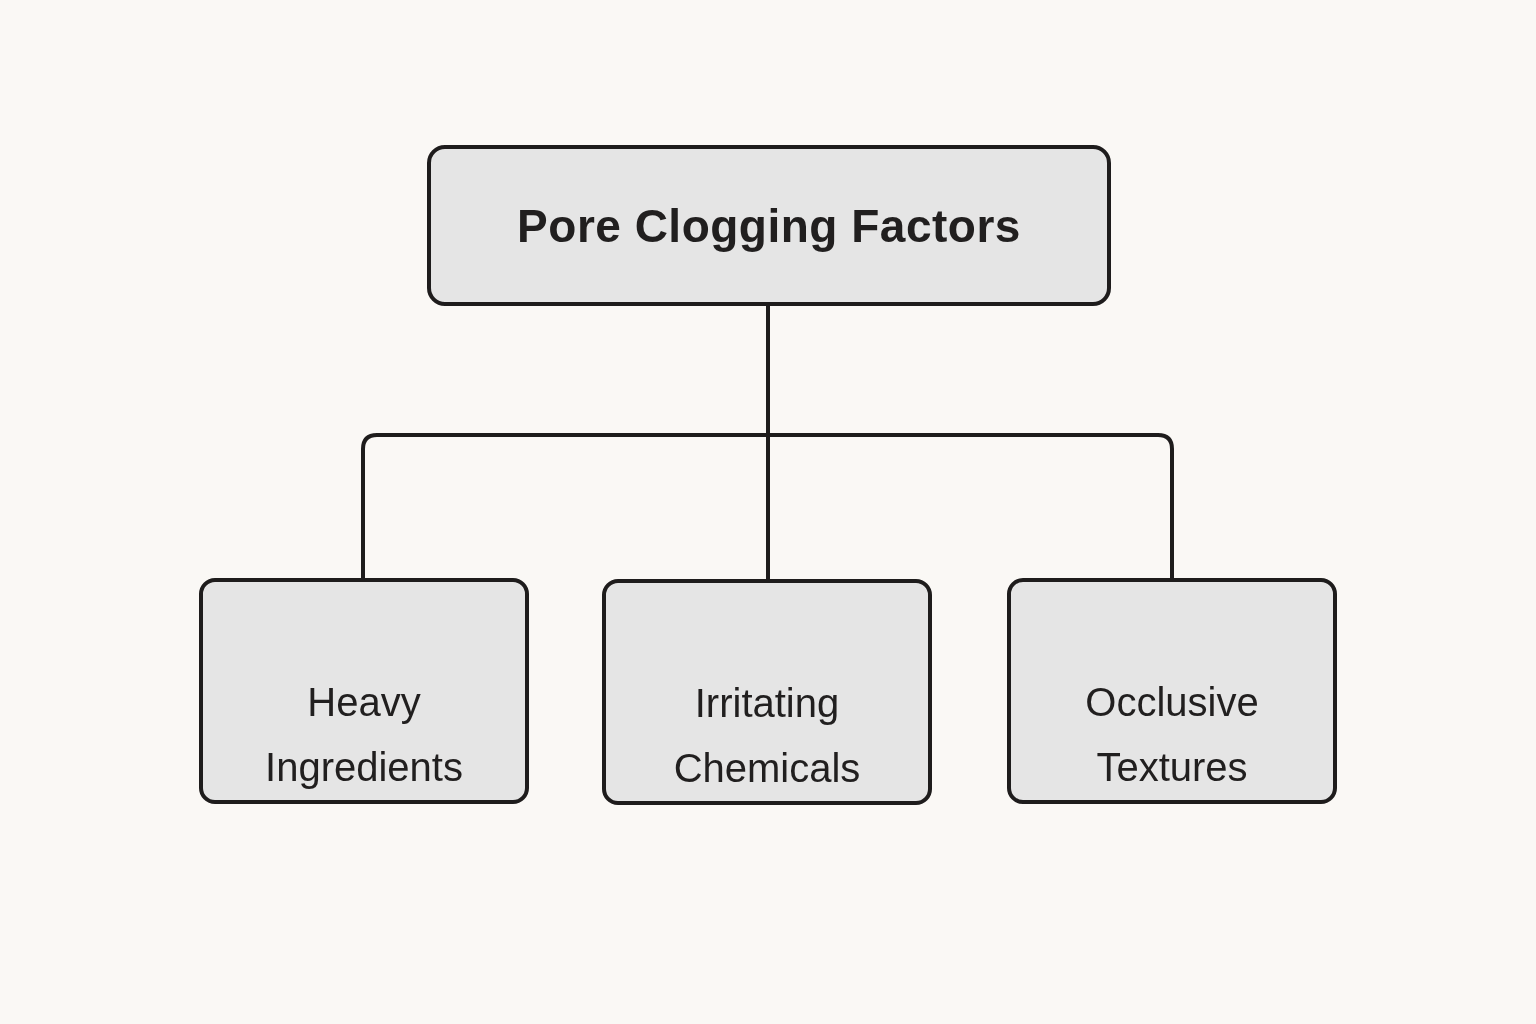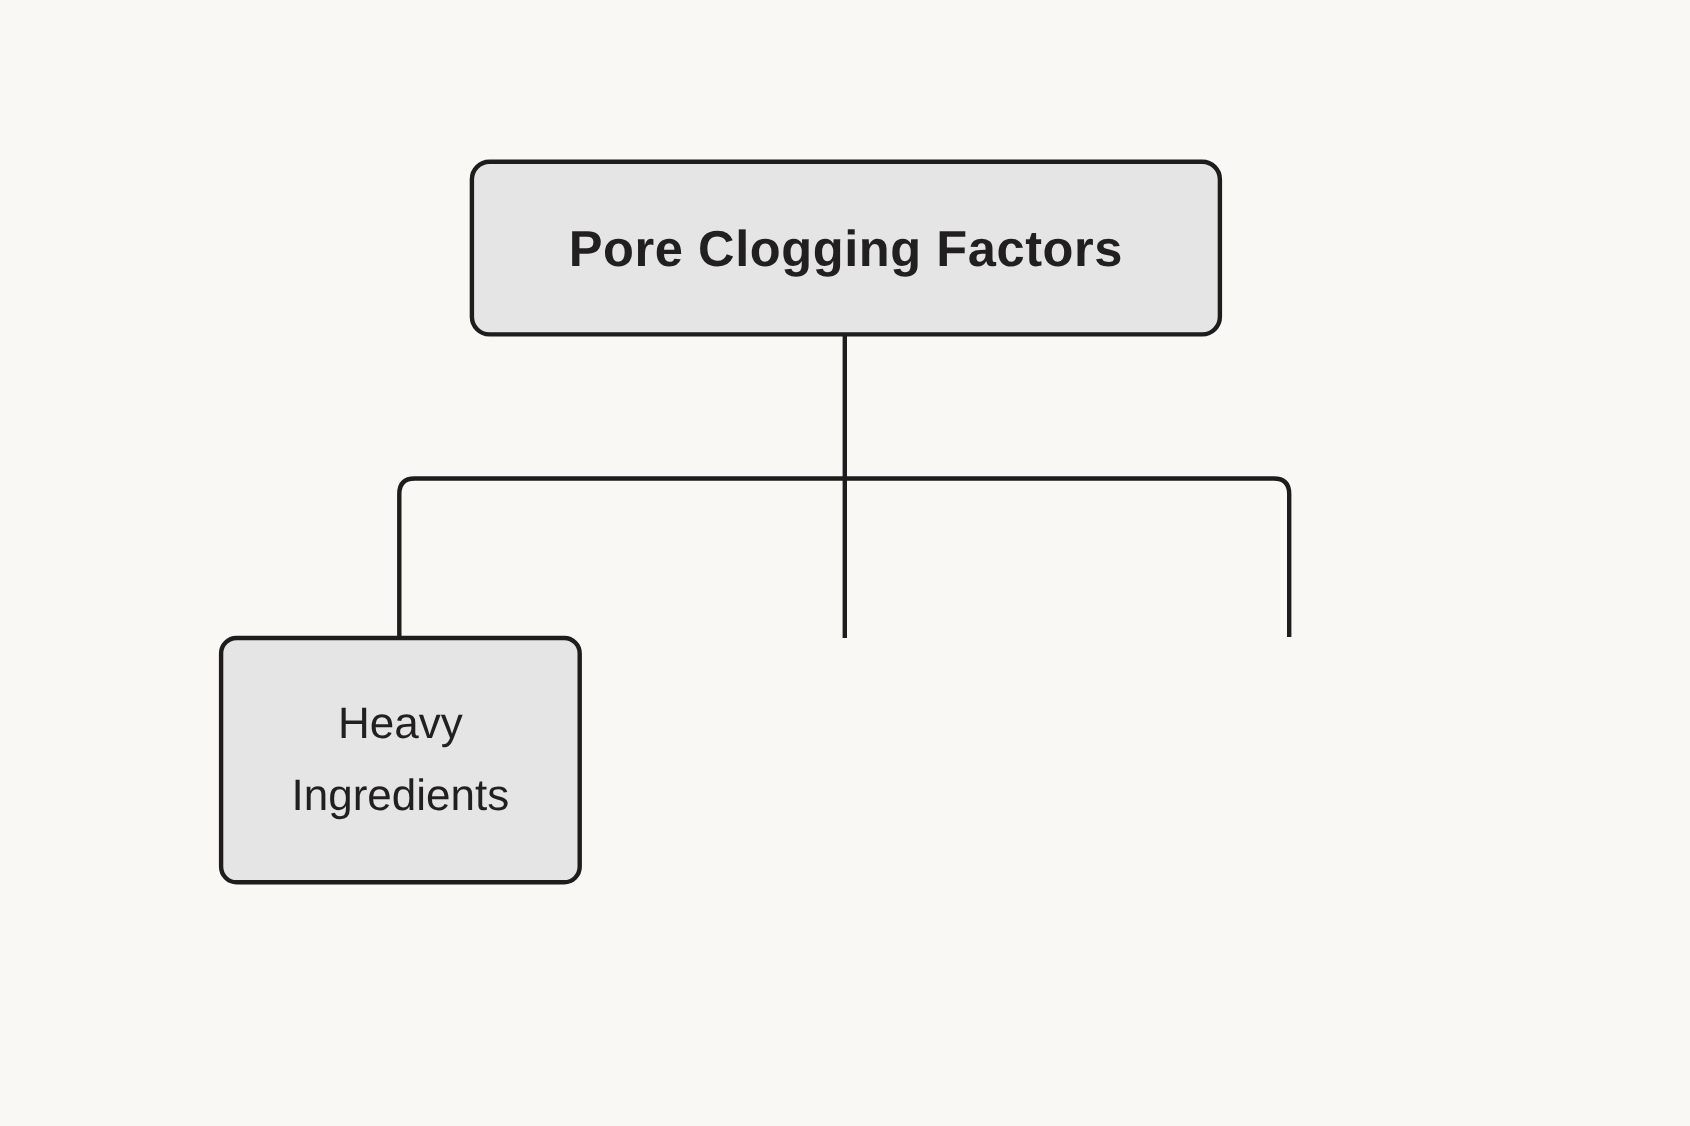--- a/index.html
+++ b/index.html
@@ -46,20 +46,21 @@
     font-weight: 600;
     letter-spacing: 0.5px;
   }
   .node--child {
     width: 330px;
     height: 226px;
     font-size: 40px;
     font-weight: 500;
     line-height: 1.62;
     padding: 0 14px;
+    align-items: flex-end;
   }
   .node--child-0 { left: 199px;  top: 578px; }
   .node--child-1 { left: 602px;  top: 579px; }
   .node--child-2 { left: 1007px; top: 578px; }
 </style>
 </head>
 <body>
 
 <div class="canvas">
 
@@ -71,15 +72,21 @@
   </svg>
 
   <div class="node node--root">
     <span>Pore Clogging Factors</span>
   </div>
 
   <div class="node node--child node--child-0">
     <span>Heavy Ingredients</span>
   </div>
 
+  <div class="node node--child node--child-1">
+    <span>Irritating Chemicals</span>
+  </div>
 
+  <div class="node node--child node--child-2">
+    <span>Occlusive Textures</span>
+  </div>
 
 </div>
 
 </body></html>

